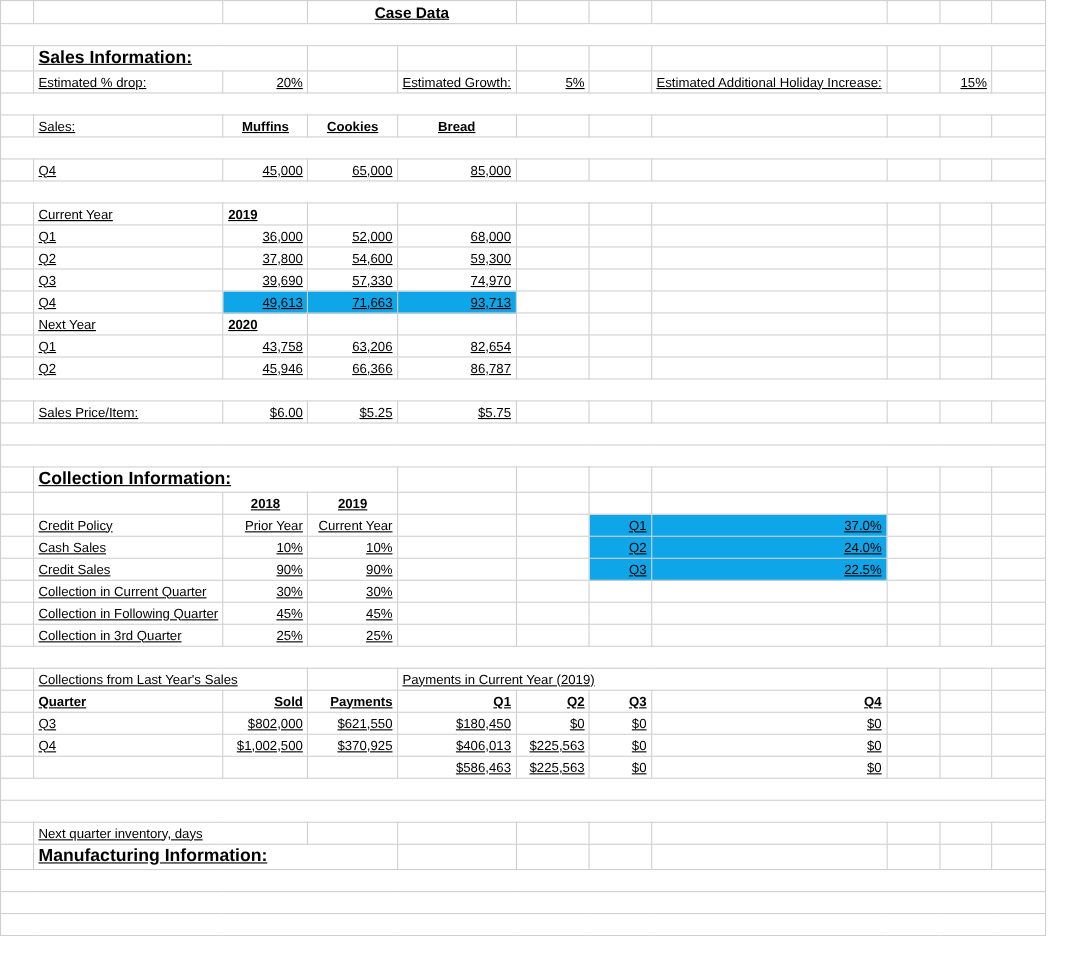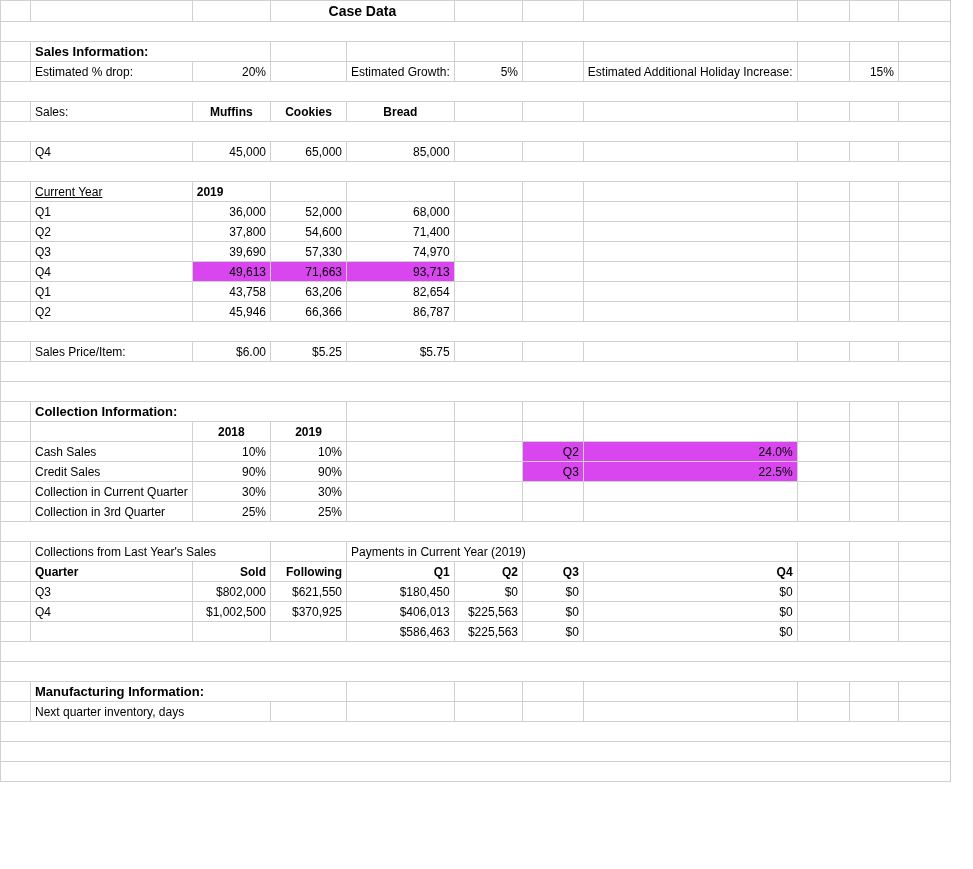--- a/index.html
+++ b/index.html
@@ -1,48 +1,49 @@
 <!DOCTYPE html>
 <html><head>
   <meta charset="utf-8">
   <style>
     * { box-sizing: border-box; margin: 0; padding: 0; }
     body { font-family: Arial, sans-serif; font-size: 12px; background: #fff; }
     
     .spreadsheet {
       width: 951px;
       border-collapse: collapse;
+      text-decoration: underline;
     }
     
     .spreadsheet td {
       border: 1px solid #d0d0d0;
       padding: 2px 4px;
       white-space: nowrap;
       min-width: 30px;
       height: 20px;
     }
     
     .title-cell {
       text-align: center;
       font-weight: bold;
       font-size: 14px;
     }
     
     .section-header {
       font-weight: bold;
-      font-size: 13px;
+      font-size: 16px;
     }
     
     .bold { font-weight: bold; }
     .underline { text-decoration: underline; }
     .align-right { text-align: right; }
     .align-center { text-align: center; }
     .indent1 { padding-left: 16px; }
     
-    .highlight-yellow { background-color: #d946ef; }
+    .highlight-yellow { background-color: #0ea5e9; }
     
     .col-a { width: 30px; }
     .col-b { width: 130px; }
     .col-c { width: 90px; }
     .col-d { width: 90px; }
     .col-e { width: 90px; }
     .col-f { width: 80px; }
     .col-g { width: 100px; }
     .col-h { width: 120px; }
     .col-i { width: 80px; }
@@ -179,21 +180,21 @@
     <td></td>
     <td></td>
     <td></td>
   </tr>
 
   <tr>
     <td></td>
     <td class="indent1">Q2</td>
     <td class="align-right">37,800</td>
     <td class="align-right">54,600</td>
-    <td class="align-right">71,400</td>
+    <td class="align-right">59,300</td>
     <td></td>
     <td></td>
     <td></td>
     <td></td>
     <td></td>
     <td></td>
   </tr>
 
   <tr>
     <td></td>
@@ -216,20 +217,33 @@
     <td class="align-right highlight-yellow">71,663</td>
     <td class="align-right highlight-yellow">93,713</td>
     <td></td>
     <td></td>
     <td></td>
     <td></td>
     <td></td>
     <td></td>
   </tr>
 
+  <tr>
+    <td></td>
+    <td class="indent1 underline">Next Year</td>
+    <td class="bold">2020</td>
+    <td></td>
+    <td></td>
+    <td></td>
+    <td></td>
+    <td></td>
+    <td></td>
+    <td></td>
+    <td></td>
+  </tr>
 
   <tr>
     <td></td>
     <td class="indent1">Q1</td>
     <td class="align-right">43,758</td>
     <td class="align-right">63,206</td>
     <td class="align-right">82,654</td>
     <td></td>
     <td></td>
     <td></td>
@@ -297,20 +311,33 @@
     <td class="align-center bold">2019</td>
     <td></td>
     <td></td>
     <td></td>
     <td></td>
     <td></td>
     <td></td>
     <td></td>
   </tr>
 
+  <tr>
+    <td></td>
+    <td>Credit Policy</td>
+    <td class="align-right">Prior Year</td>
+    <td class="align-right">Current Year</td>
+    <td></td>
+    <td></td>
+    <td class="align-right highlight-yellow">Q1</td>
+    <td class="align-right highlight-yellow">37.0%</td>
+    <td></td>
+    <td></td>
+    <td></td>
+  </tr>
 
   <tr>
     <td></td>
     <td class="indent1">Cash Sales</td>
     <td class="align-right">10%</td>
     <td class="align-right">10%</td>
     <td></td>
     <td></td>
     <td class="align-right highlight-yellow">Q2</td>
     <td class="align-right highlight-yellow">24.0%</td>
@@ -340,20 +367,33 @@
     <td class="align-right">30%</td>
     <td></td>
     <td></td>
     <td></td>
     <td></td>
     <td></td>
     <td></td>
     <td></td>
   </tr>
 
+  <tr>
+    <td></td>
+    <td class="indent1">Collection in Following Quarter</td>
+    <td class="align-right">45%</td>
+    <td class="align-right">45%</td>
+    <td></td>
+    <td></td>
+    <td></td>
+    <td></td>
+    <td></td>
+    <td></td>
+    <td></td>
+  </tr>
 
   <tr>
     <td></td>
     <td class="indent1">Collection in 3rd Quarter</td>
     <td class="align-right">25%</td>
     <td class="align-right">25%</td>
     <td></td>
     <td></td>
     <td></td>
     <td></td>
@@ -373,21 +413,21 @@
     <td colspan="4">Payments in Current Year (2019)</td>
     <td></td>
     <td></td>
     <td></td>
   </tr>
 
   <tr>
     <td></td>
     <td class="bold">Quarter</td>
     <td class="align-right bold">Sold</td>
-    <td class="align-right bold">Following</td>
+    <td class="align-right bold">Payments</td>
     <td class="align-right bold">Q1</td>
     <td class="align-right bold">Q2</td>
     <td class="align-right bold">Q3</td>
     <td class="align-right bold">Q4</td>
     <td></td>
     <td></td>
     <td></td>
   </tr>
 
   <tr>
@@ -434,34 +474,34 @@
 
   <tr>
     <td colspan="11"></td>
   </tr>
   <tr>
     <td colspan="11"></td>
   </tr>
 
   <tr>
     <td></td>
+    <td colspan="2">Next quarter inventory, days</td>
+    <td></td>
+    <td></td>
+    <td></td>
+    <td></td>
+    <td></td>
+    <td></td>
+    <td></td>
+    <td></td>
+  </tr>
+
+  <tr>
+    <td></td>
     <td class="section-header" colspan="3">Manufacturing Information:</td>
-    <td></td>
-    <td></td>
-    <td></td>
-    <td></td>
-    <td></td>
-    <td></td>
-    <td></td>
-  </tr>
-
-  <tr>
-    <td></td>
-    <td colspan="2">Next quarter inventory, days</td>
-    <td></td>
     <td></td>
     <td></td>
     <td></td>
     <td></td>
     <td></td>
     <td></td>
     <td></td>
   </tr>
 
   <tr>

